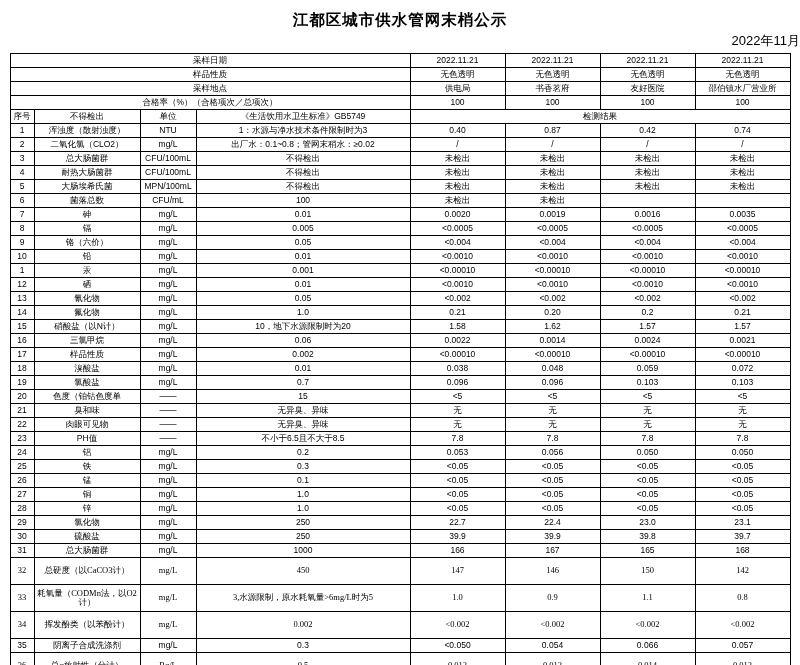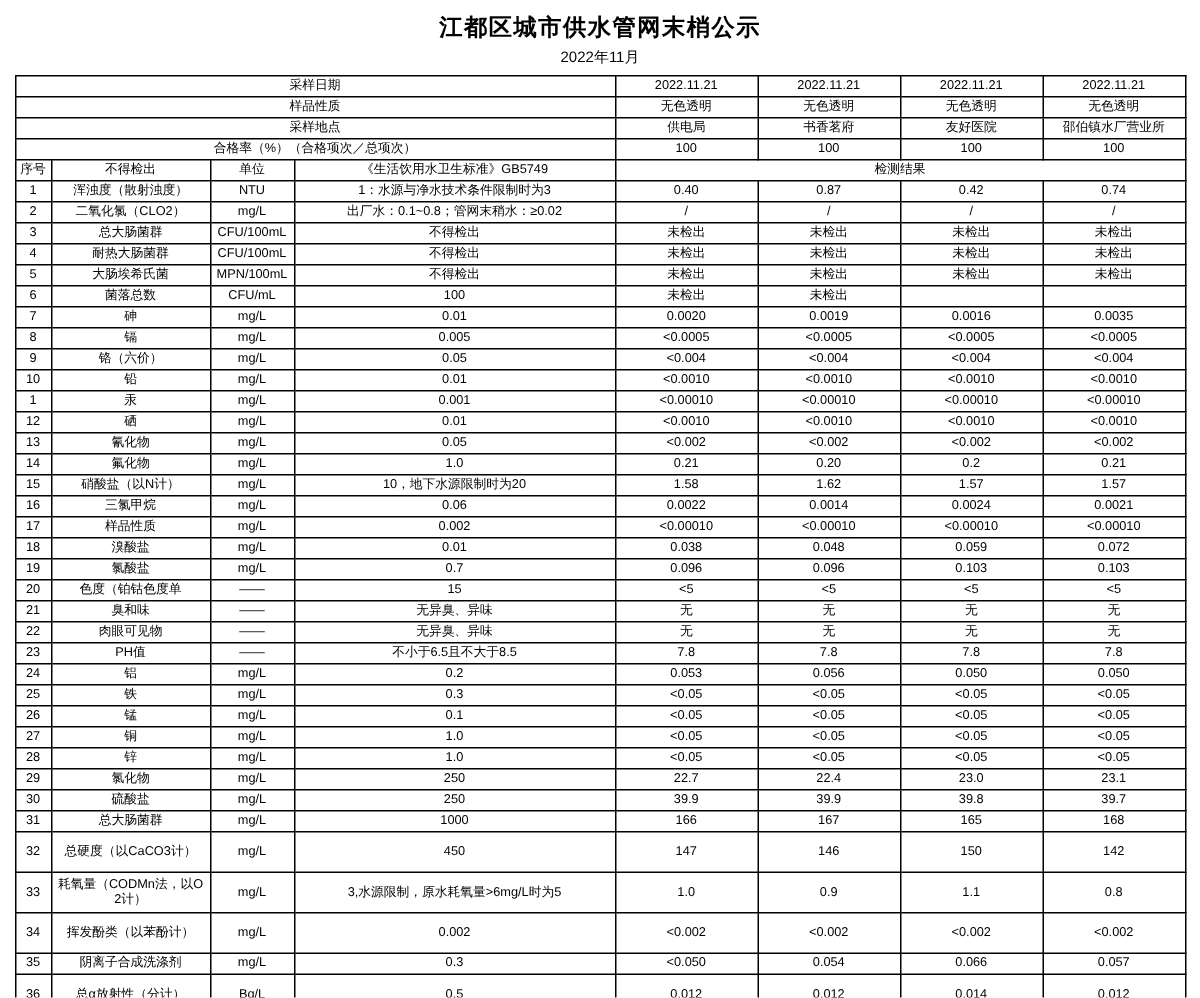--- a/index.html
+++ b/index.html
@@ -21,25 +21,24 @@
     box-sizing: border-box;
     padding: 0;
   }
   .doc-title {
     text-align: center;
     font-size: 15.5px;
     font-weight: bold;
     letter-spacing: 1px;
     padding-top: 9px;
     line-height: 1.4;
-    font-family: Liberation Mono, monospace;
   }
   .doc-subtitle {
-    text-align: center;
-    font-size: 10px;
+    text-align: right;
+    font-size: 13px;
     padding-top: 2px;
     padding-bottom: 5px;
     line-height: 1.2;
   }
   table.main {
     border-collapse: collapse;
     table-layout: fixed;
     margin: 0 auto;
     width: 780px;
     border: 1px solid #000;
@@ -51,21 +50,21 @@
     line-height: 1.15;
     height: 13px;
     vertical-align: middle;
     word-break: break-all;
   }
   .c { text-align: center; }
   .hdrrow td {
     height: 15px;
     font-size: 9px;
   }
-  .tall { height: 27px; }
+  .tall { height: 27px; font-family: Liberation Serif, serif; }
   .idx { font-size: 8px; }
   .green-left {
     border-left: 1px solid #2f7d32 !important;
   }
   
   col.c0 { width: 24px; }
   col.c1 { width: 106px; }
   col.c2 { width: 56px; }
   col.c3 { width: 214px; }
   col.c4 { width: 95px; }

